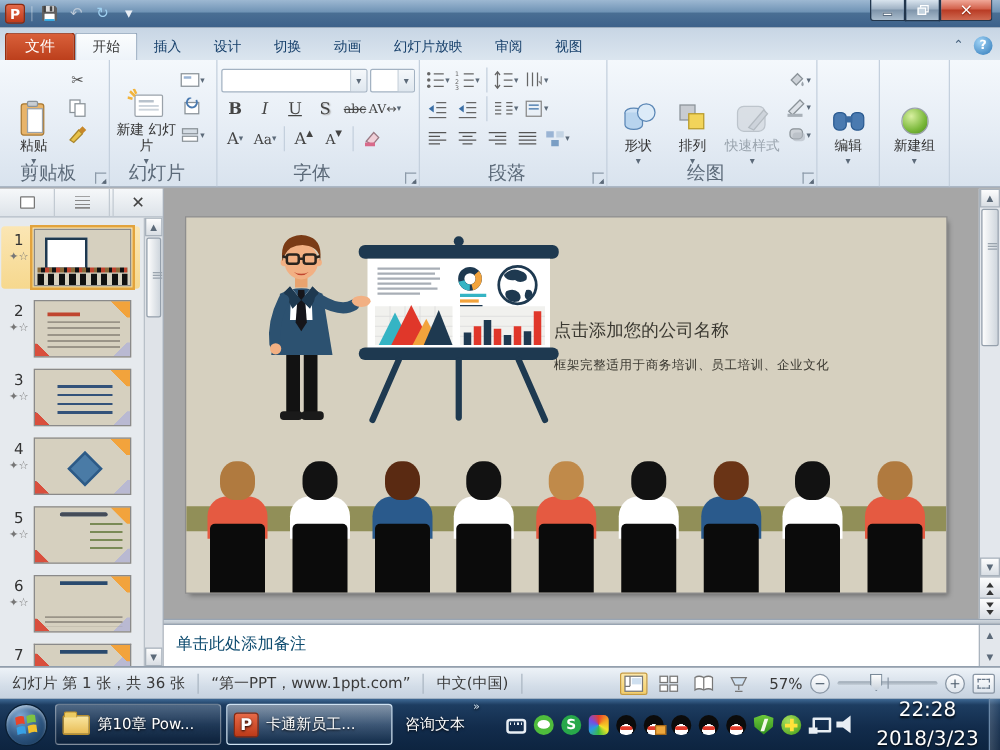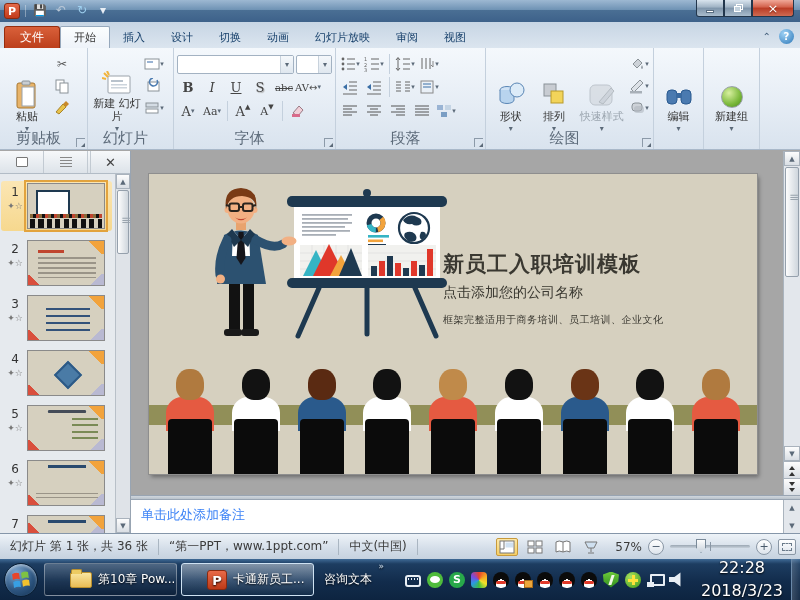--- a/index.html
+++ b/index.html
@@ -128,21 +128,21 @@
   .chair { position:absolute; top:50px; left:7px; width:44px; height:57px; background:#0b0b0b; border-radius:4px 4px 0 0; z-index:4; }
 
   .vscroll { position:absolute; right:0; top:0; width:17px; height:344px; background:#e3e7ec; border-left:1px solid #aab4be; display:flex; flex-direction:column; }
   .vscroll .sb-thumb { height:110px; }
   .dblbtn { height:17px; background:linear-gradient(#fdfdfd,#d9dee4); border-top:1px solid #a9b2bc; display:flex; flex-direction:column; align-items:center; justify-content:center; gap:1px; }
   .tri-u { width:0; height:0; border:3px solid transparent; border-bottom:4px solid #333; margin-top:-2px; }
   .tri-d { width:0; height:0; border:3px solid transparent; border-top:4px solid #333; margin-bottom:-2px; }
 
   .splitter { height:5px; background:linear-gradient(#cfd6dd,#b9c2cb); border-top:1px solid #98a4b2; border-bottom:1px solid #98a4b2; }
   .notes { flex:1; background:#fff; position:relative; display:flex; }
-  .notes-text { padding:6px 10px; font-size:13px; color:#3b82f6; flex:1; }
+  .notes-text { padding:6px 10px; font-size:13px; color:#0c4a6e; flex:1; }
   .notes-scroll { width:17px; background:#e3e7ec; border-left:1px solid #aab4be; display:flex; flex-direction:column; justify-content:space-between; }
   .notes-scroll .sb-btn { border:none; background:transparent; }
 
   
   .statusbar { position:absolute; top:533px; left:0; right:0; height:26px;
     background:linear-gradient(#eef3f8,#d3dde8 60%,#c6d2df); border-top:1px solid #8596a9;
     display:flex; align-items:center; color:#3a3a3a; font-size:12px; }
   .scell { padding:0 10px; height:16px; display:flex; align-items:center; border-right:1px solid #aab6c2; }
   .sb-right { margin-left:auto; display:flex; align-items:center; gap:6px; padding-right:4px; }
   .vbtn { width:22px; height:18px; display:flex; align-items:center; justify-content:center; border-radius:2px; }
@@ -155,21 +155,21 @@
   .fitbtn { width:18px; height:16px; border:1px solid #8a97a5; border-radius:2px; background:linear-gradient(#fff,#dde4ec); position:relative; }
   .fitbtn:after { content:""; position:absolute; inset:3px; border:1px dashed #6a7a8a; }
 
   
   .taskbar { position:absolute; top:559px; left:0; right:0; height:41px;
     background:linear-gradient(#3f6a96 0%,#1d3d61 12%,#122c4c 55%,#0d2440 100%); display:flex; align-items:center; }
   .orb { width:42px; height:41px; display:flex; align-items:center; justify-content:center; }
   .orb-ball { width:34px; height:34px; border-radius:50%; background:radial-gradient(circle at 35% 28%,#7ea8d2 0%,#2d5580 55%,#12304f 100%); border:1px solid #0a1e33; display:flex; align-items:center; justify-content:center; box-shadow:inset 0 2px 3px rgba(255,255,255,.5); }
   .taskbtn { height:33px; width:133px; margin:4px 2px; border-radius:3px; border:1px solid rgba(255,255,255,.35);
     background:linear-gradient(rgba(255,255,255,.22),rgba(255,255,255,.06) 50%,rgba(0,0,0,.12));
-    display:flex; align-items:center; gap:6px; padding:0 25px; color:#fff; text-shadow:0 1px 2px #000; font-size:12px; overflow:hidden; white-space:nowrap; }
+    display:flex; align-items:center; gap:6px; padding:0 5px; color:#fff; text-shadow:0 1px 2px #000; font-size:12px; overflow:hidden; white-space:nowrap; }
   .taskbtn.active { background:linear-gradient(rgba(255,255,255,.45),rgba(190,215,240,.25) 50%,rgba(30,60,90,.3)); border-color:#cfe2f2; }
   .folder-ic { width:22px; height:16px; position:relative; flex:0 0 22px; background:linear-gradient(#f9e6a0,#e8bc55); border-radius:2px; border:1px solid #b98f2e; }
   .folder-ic:before { content:""; position:absolute; top:-4px; left:0; width:9px; height:4px; background:#eccb62; border:1px solid #b98f2e; border-bottom:none; border-radius:2px 2px 0 0; }
   .ppt-ic { width:20px; height:20px; flex:0 0 20px; background:linear-gradient(#e86a48,#bc3a18); border-radius:3px; border:1px solid #8a2a10; color:#fff; font-weight:bold; font-size:13px; text-align:center; line-height:19px; }
   .tb-toolbar { display:flex; align-items:center; color:#fff; text-shadow:0 1px 2px #000; margin-left:8px; gap:4px; position:relative; }
   .tb-chev { position:absolute; top:-10px; right:-12px; color:#cfe0f0; font-size:9px; }
   .tray { margin-left:auto; display:flex; align-items:center; gap:6px; padding-right:8px; }
   .ti { width:16px; height:16px; position:relative; display:inline-block; }
   .ti-keyboard { border:2px solid #e8eef4; border-radius:3px; height:12px; margin-top:2px; }
   .ti-keyboard:after { content:""; position:absolute; left:1px; top:1px; right:1px; height:2px; background:repeating-linear-gradient(90deg,#e8eef4 0 1px,transparent 1px 3px); }
@@ -672,21 +672,20 @@
             <path d="M49 27 Q46 7 64 6 Q82 7 79 27 Q79 15 65 14 Q52 14 49 27 Z" fill="#7a3b16"></path>
             <g stroke="#2a241e" stroke-width="2" fill="none">
               <rect x="52.5" y="21.5" width="9.5" height="7.5" rx="2"></rect>
               <rect x="66" y="21.5" width="9.5" height="7.5" rx="2"></rect>
               <path d="M62 25 h4 M52.5 24 l-3.5 -1 M75.5 24 l3.5 -1"></path>
             </g>
             <path d="M58 35.5 Q64 41 70 35.5 Q64 38.5 58 35.5 Z" fill="#c0452f"></path>
           </svg>
 
           <div class="slide-text">
-            <div class="st-1">新员工入职培训模板</div>
             <div class="st-2">点击添加您的公司名称</div>
             <div class="st-3">框架完整适用于商务培训、员工培训、企业文化</div>
           </div>
 
           <div class="band"></div>
           <div class="people" id="people">
               <div class="person">
                 <span class="hair" style="background: rgb(176, 122, 63);"></span>
                 <span class="neck"></span>
                 <span class="shirt" style="background: rgb(229, 90, 65);"></span>

